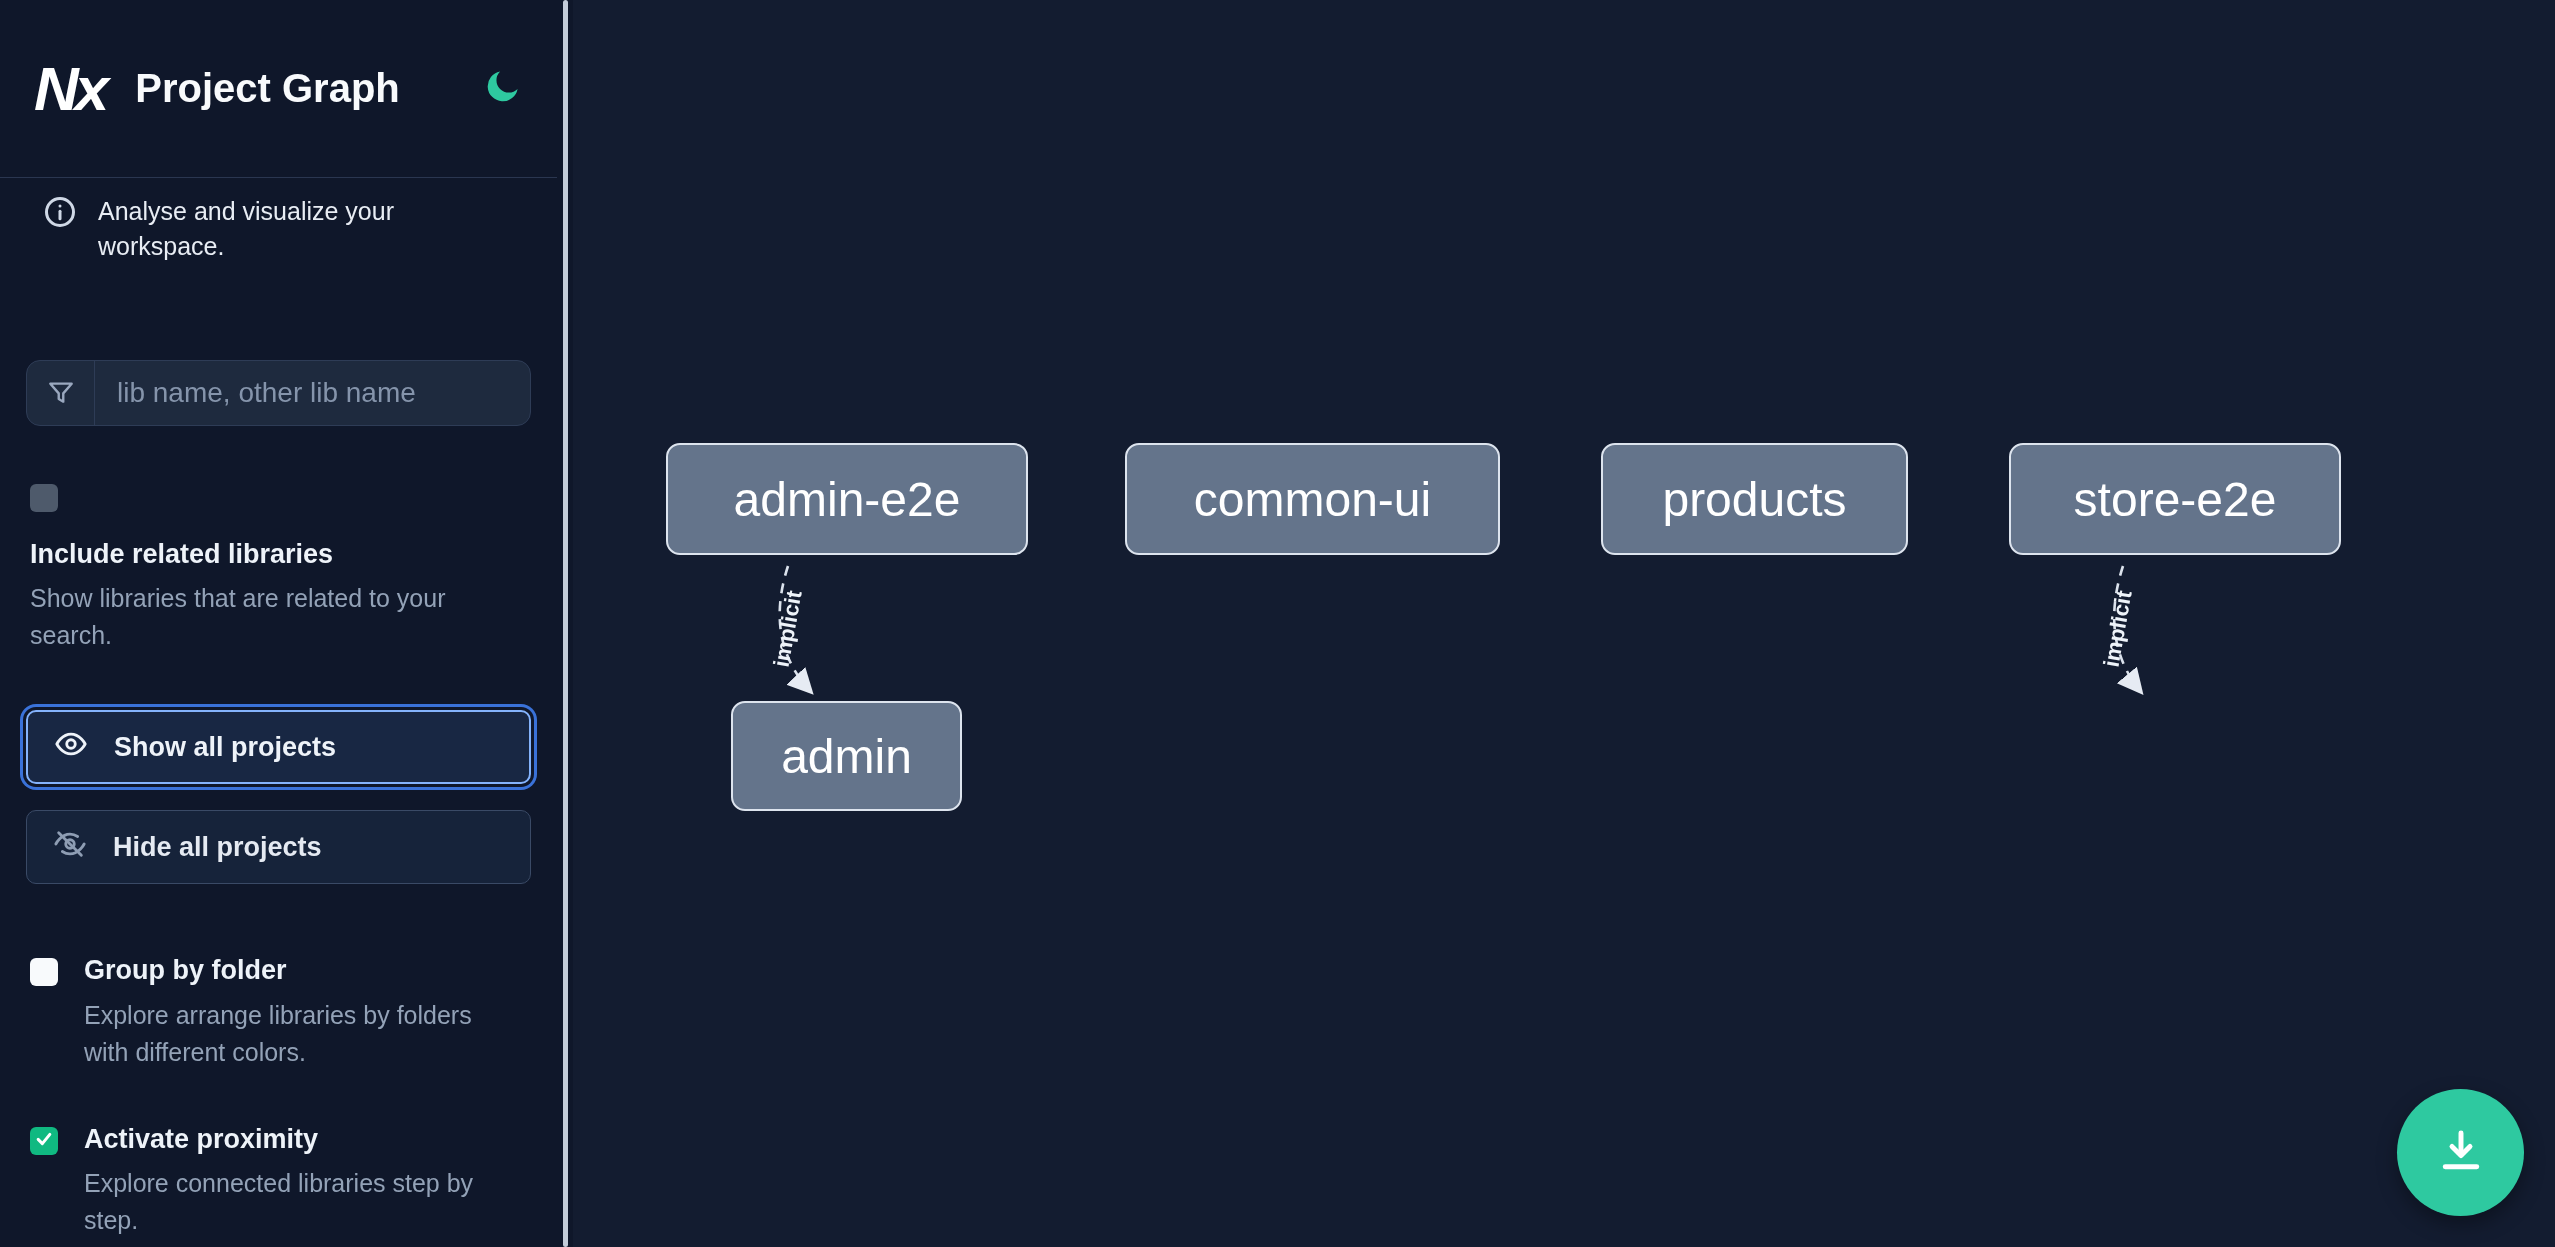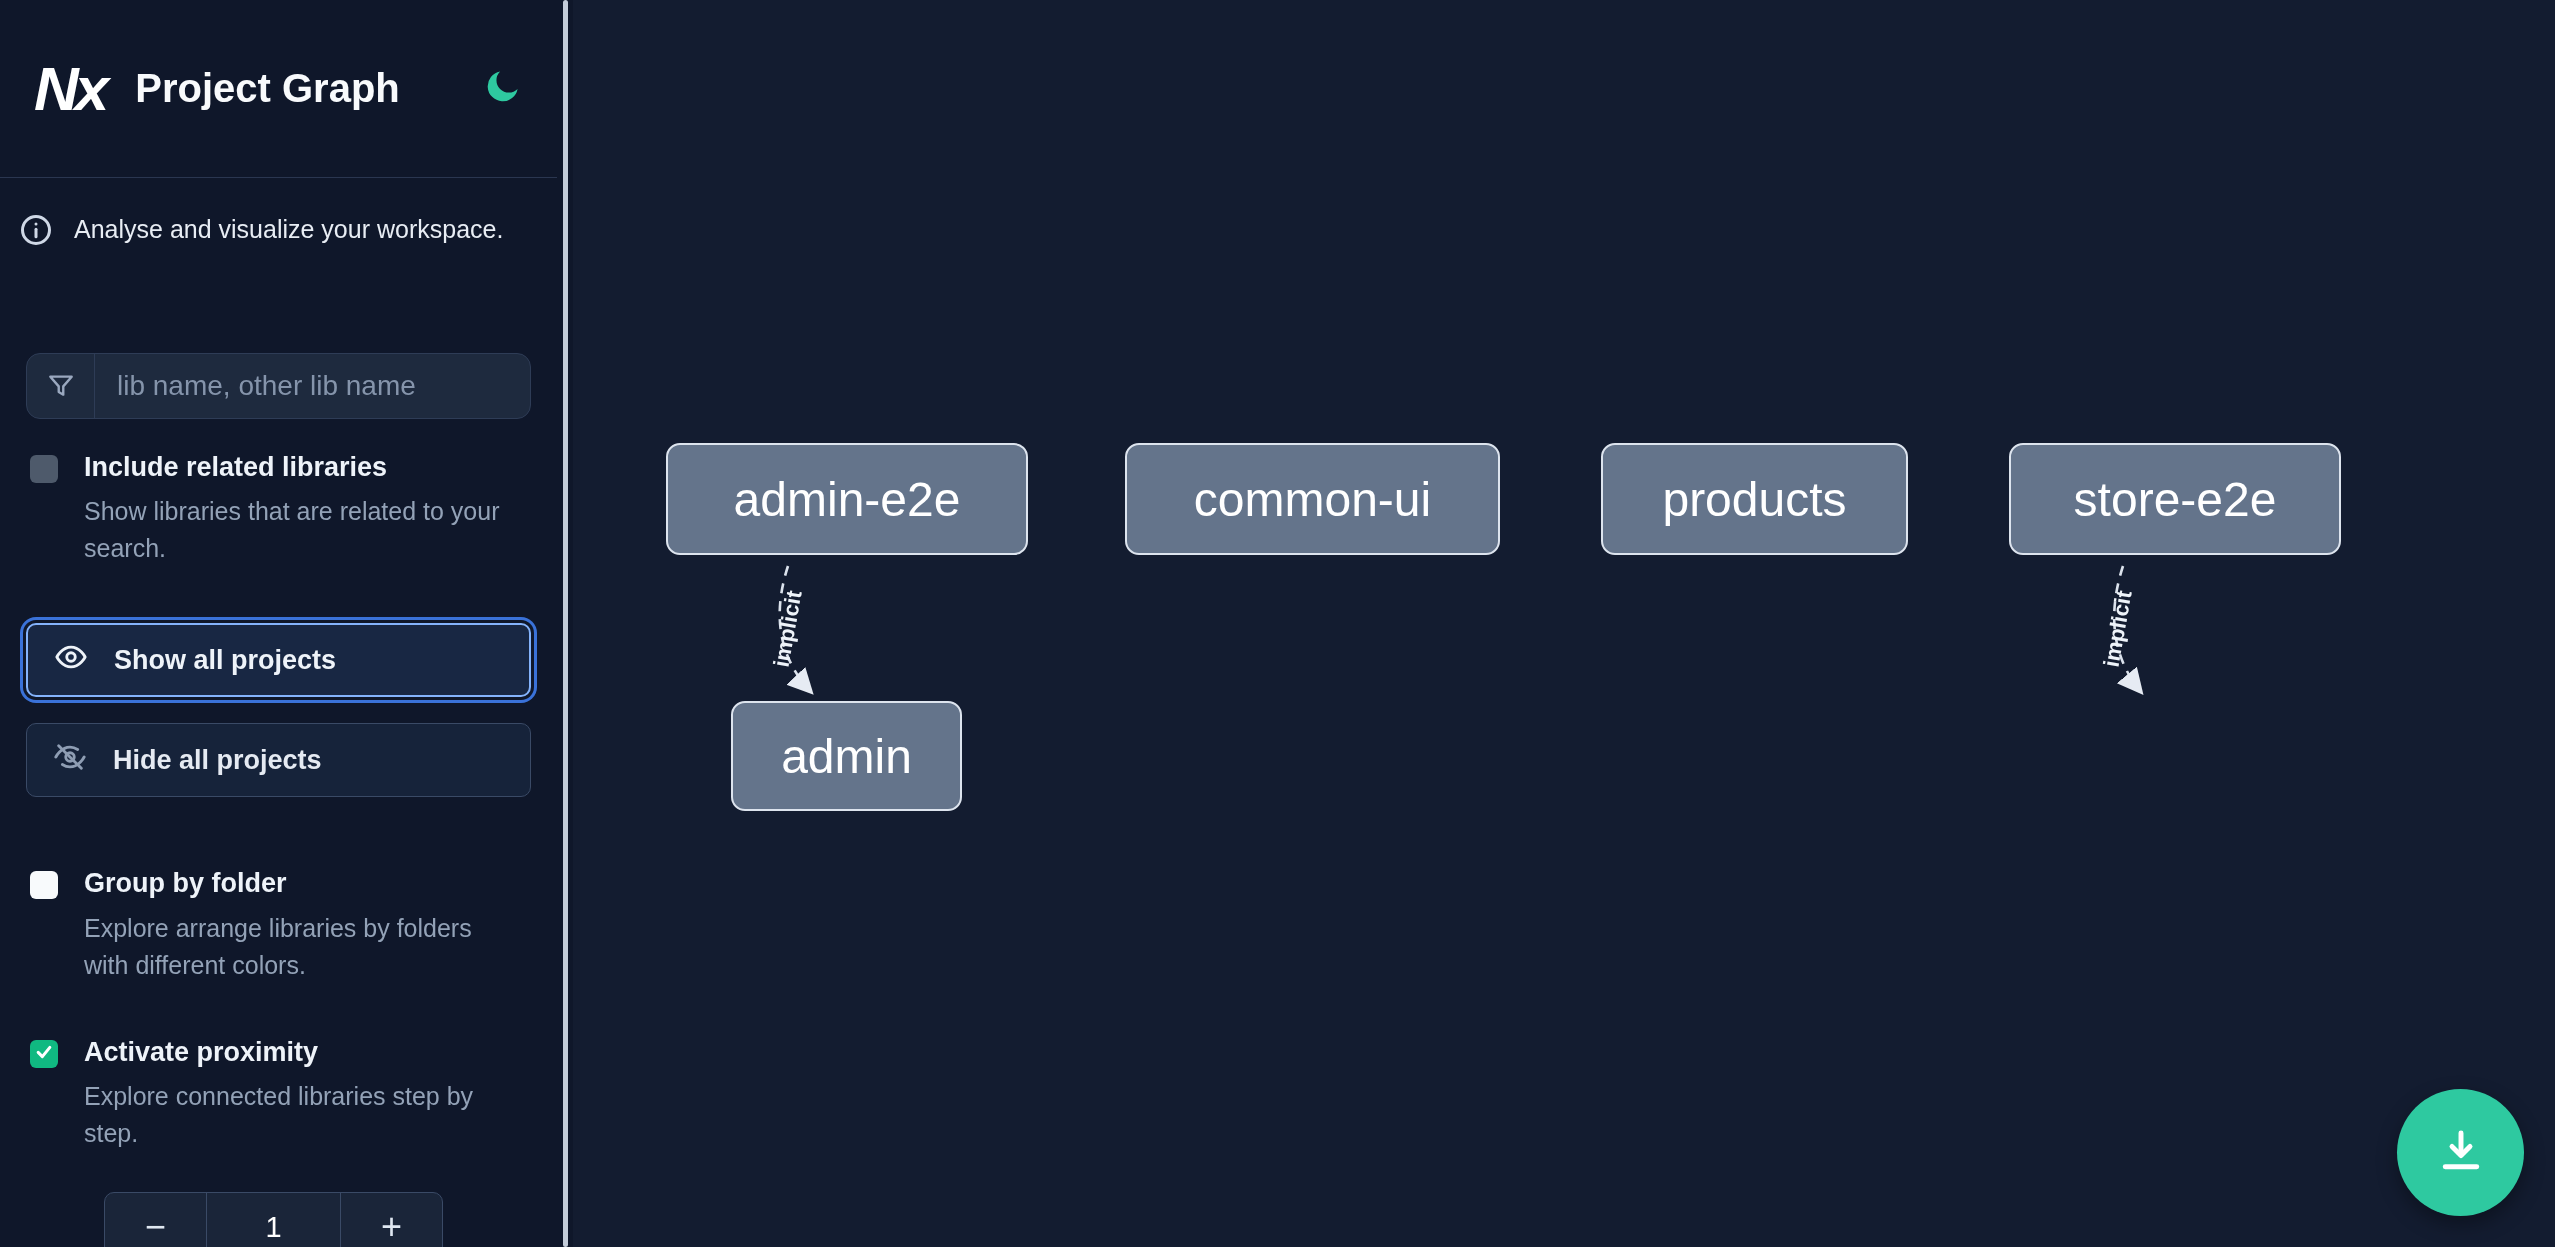--- a/index.html
+++ b/index.html
@@ -22,38 +22,38 @@
   }
   .nx-logo {
     font-size: 62px; font-weight: 900; color: #ffffff; letter-spacing: -4px;
     font-style: italic; line-height: 1;
   }
   .app-title { font-size: 40px; font-weight: 700; color: #f8fafc; margin: 0; }
   .theme-toggle { margin-left: auto; background: none; border: none; padding: 0; cursor: pointer; display: flex; }
 
   .info-row {
     display: flex; align-items: flex-start; gap: 20px;
-    padding: 0 18px; margin-top: 34px;
+    padding: 0 42px; margin-top: 16px;
     color: #e8edf4; font-size: 25px; line-height: 1.4;
   }
   .info-row svg { flex: none; margin-top: 0; }
 
   .search {
     margin: 96px 26px 0; height: 66px; display: flex; align-items: stretch;
     background: #1e2a3e; border: 1px solid #2e3c56; border-radius: 14px; overflow: hidden;
   }
   .funnel-cell { width: 68px; display: flex; align-items: center; justify-content: center; border-right: 1px solid #2e3c56; }
   .search input {
     flex: 1; background: transparent; border: none; outline: none;
     color: #e8edf4; font-size: 28px; padding: 0 22px; font-family: "Liberation Sans", sans-serif;
   }
   .search input::placeholder { color: #8594ab; }
 
   .opt { display: flex; gap: 26px; padding: 0 30px; align-items: flex-start; }
-  .opt-1 { margin-top: 32px; }
+  .opt-1 { margin-top: 54px; flex-direction: column; }
   .opt-2 { margin-top: 70px; }
   .opt-3 { margin-top: 52px; }
   .checkbox {
     width: 28px; height: 28px; border-radius: 6px; flex: none; margin-top: 4px;
     display: flex; align-items: center; justify-content: center; cursor: pointer;
   }
   .checkbox.gray { background: #4e5a6b; }
   .checkbox.empty { background: #f8fafc; }
   .checkbox.checked { background: #10b981; }
   .opt-text { display: block; }

